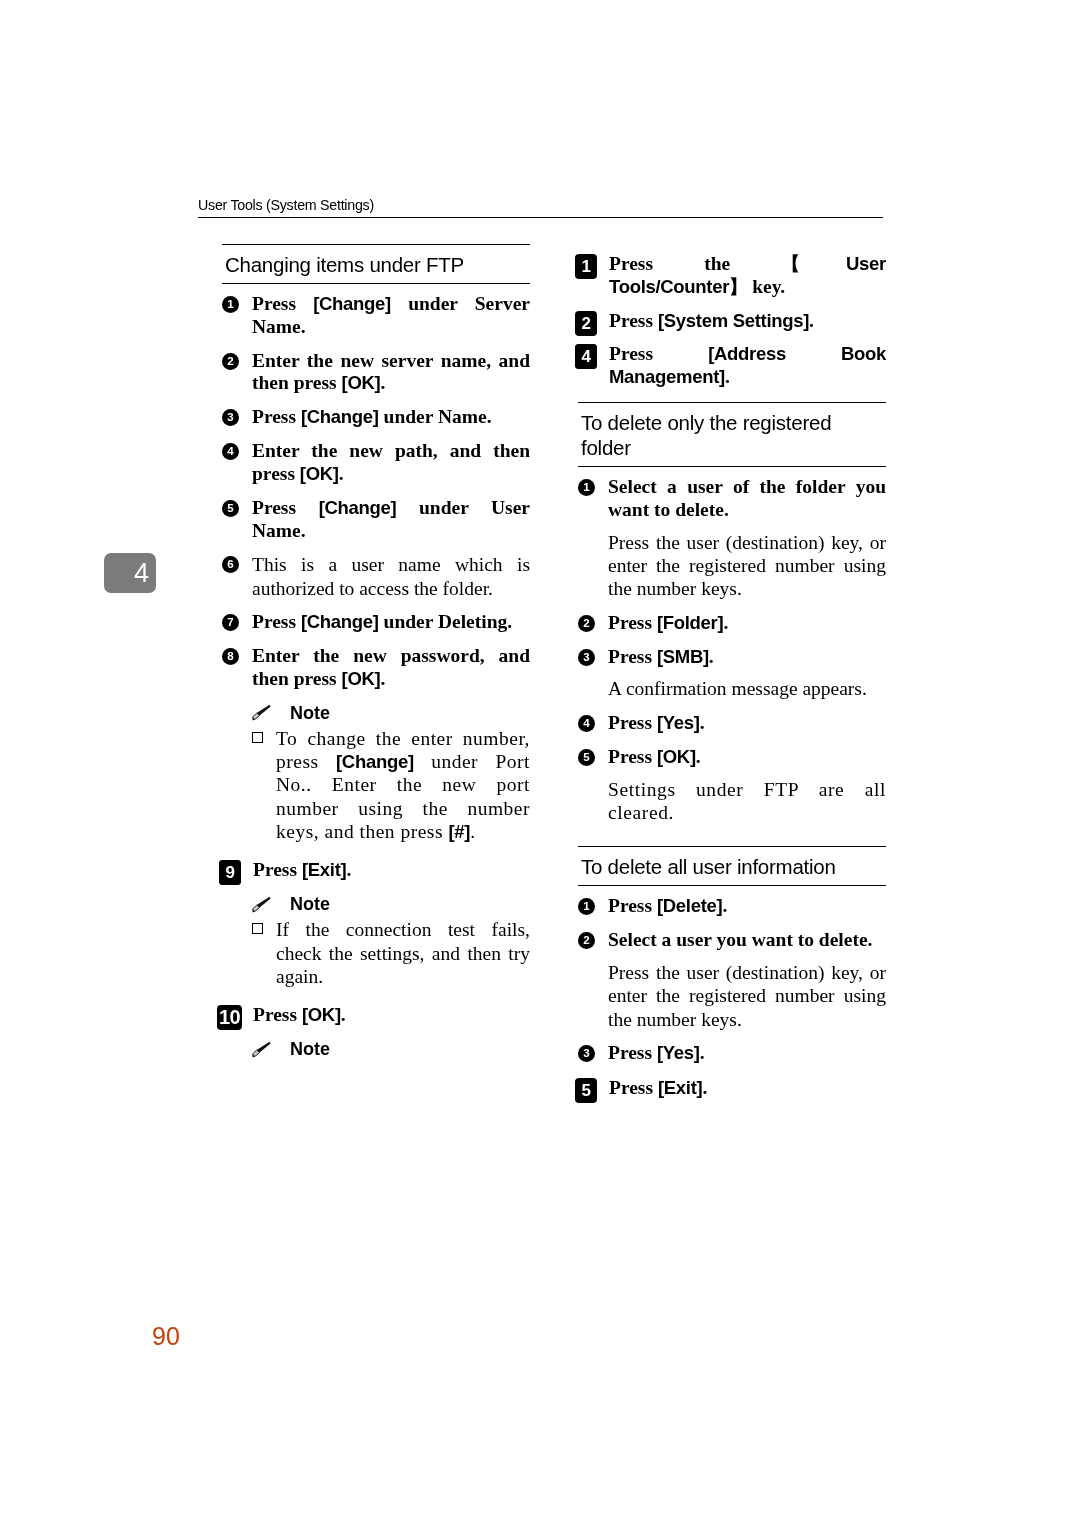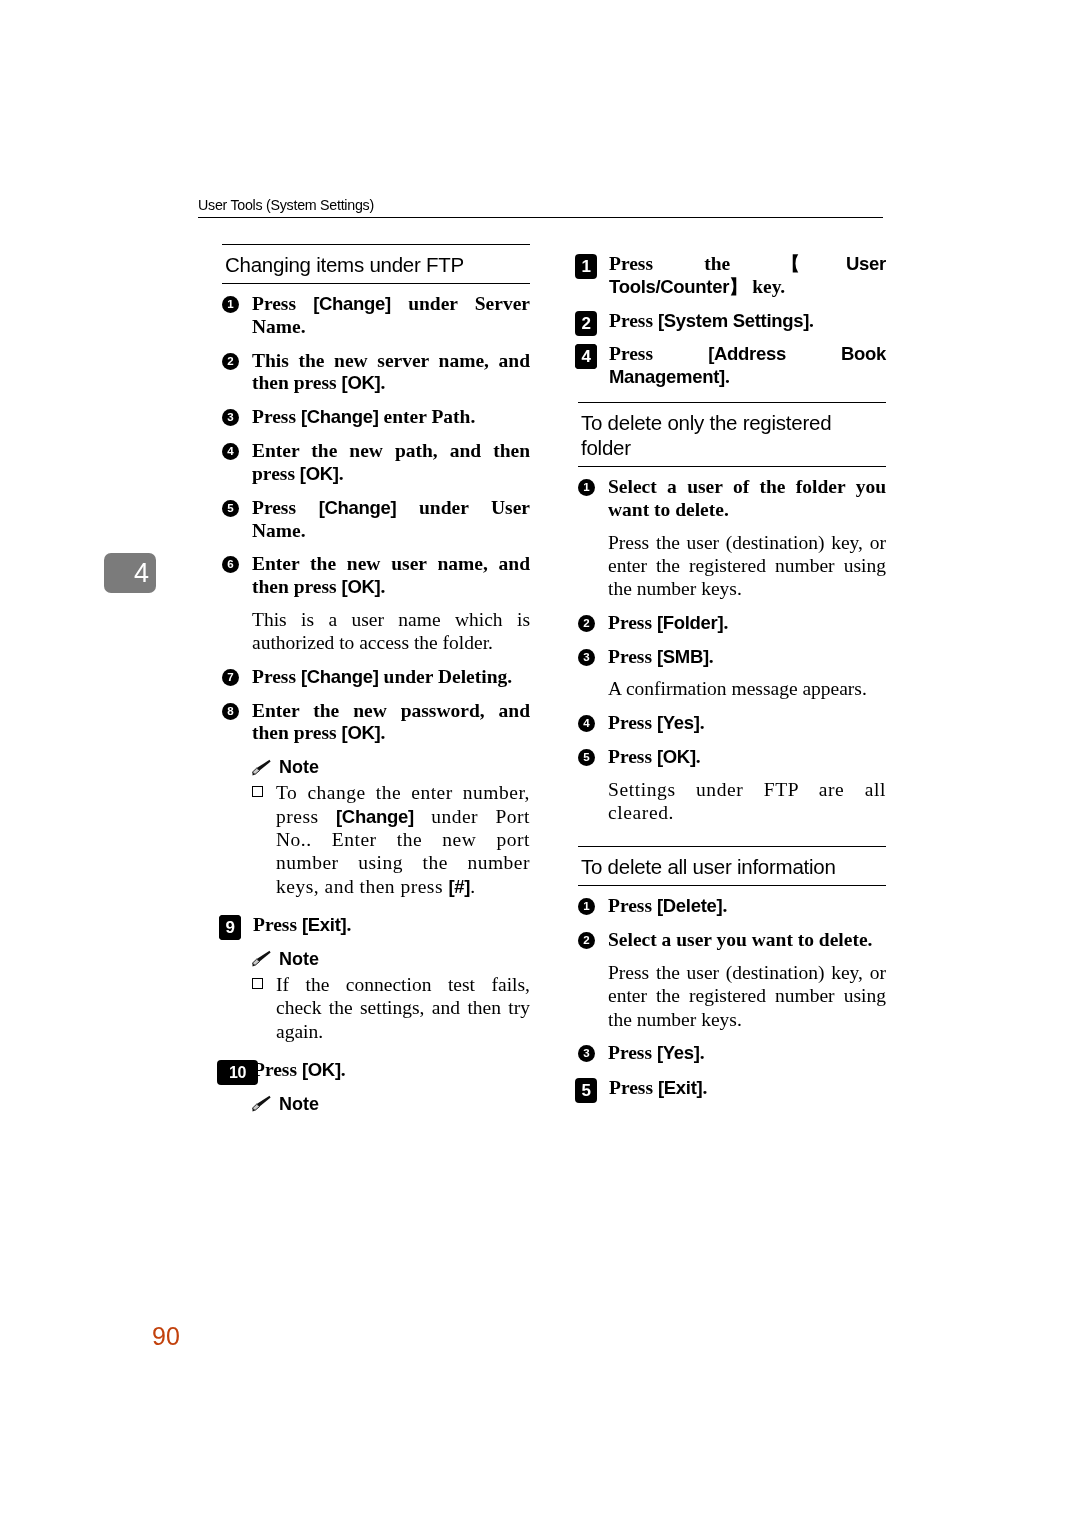--- a/index.html
+++ b/index.html
@@ -143,21 +143,21 @@
     background: #000;
     color: #fff;
     font-family: "Liberation Sans", sans-serif;
     font-size: 17px;
     font-weight: bold;
     line-height: 25px;
     text-align: center;
     letter-spacing: -0.5px;
   }
   .step.main { padding-left: 31px; }
-  .step.main .marker-square.wide { width: 41px; font-size: 16px; left: -5px; }
+  .step.main .marker-square.wide { width: 25px; font-size: 20px; left: -5px; }
 
   
   .key {
     font-family: "Liberation Sans", sans-serif;
     font-weight: bold;
     font-size: 18.5px;
     letter-spacing: -0.3px;
   }
 
   
@@ -174,21 +174,21 @@
   .body-text.loose { letter-spacing: 0.6px; }
 
   
   .note-block { margin-top: 13px; padding-left: 30px; }
   .note-title {
     font-family: "Liberation Sans", sans-serif;
     font-weight: bold;
     font-size: 18px;
     display: flex;
     align-items: center;
-    gap: 8px;
+    gap: 19px;
     line-height: 1;
   }
   .pencil-icon {
     display: inline-block;
     width: 19px;
     height: 17px;
     flex: 0 0 19px;
   }
   .note-item {
     position: relative;
@@ -228,25 +228,25 @@
 <div class="col col-left">
 
   <div class="head-block">
     <div class="rule-top"></div>
     <div class="head-text">Changing items under FTP</div>
     <div class="rule-bottom"></div>
   </div>
 
   <div id="left-steps-1">
       <div class="step first"><span class="marker-round">1</span><span><span>Press </span><span class="key">[Change]</span><span> under Server Name.</span></span></div>
-      <div class="step"><span class="marker-round">2</span><span><span>This the new server name, and then press </span><span class="key">[OK]</span><span>.</span></span></div>
-      <div class="step"><span class="marker-round">3</span><span><span>Press </span><span class="key">[Change]</span><span> enter Path.</span></span></div>
+      <div class="step"><span class="marker-round">2</span><span><span>Enter the new server name, and then press </span><span class="key">[OK]</span><span>.</span></span></div>
+      <div class="step"><span class="marker-round">3</span><span><span>Press </span><span class="key">[Change]</span><span> under Name.</span></span></div>
       <div class="step"><span class="marker-round">4</span><span><span>Enter the new path, and then press </span><span class="key">[OK]</span><span>.</span></span></div>
       <div class="step"><span class="marker-round">5</span><span><span>Press </span><span class="key">[Change]</span><span> under User Name.</span></span></div>
-      <div class="step"><span class="marker-round">6</span><span><span>Enter the new user name, and then press </span><span class="key">[OK]</span><span>.</span></span></div>
+      <div class="step"><span class="marker-round">6</span></div>
     </div>
 
   <div class="body-text">This is a user name which is authorized to access the folder.</div>
 
   <div class="step">
     <span class="marker-round">7</span>
     <span class="rich"><span>Press </span><span class="key">[Change]</span><span> under Deleting.</span></span>
   </div>
 
   <div class="step">

